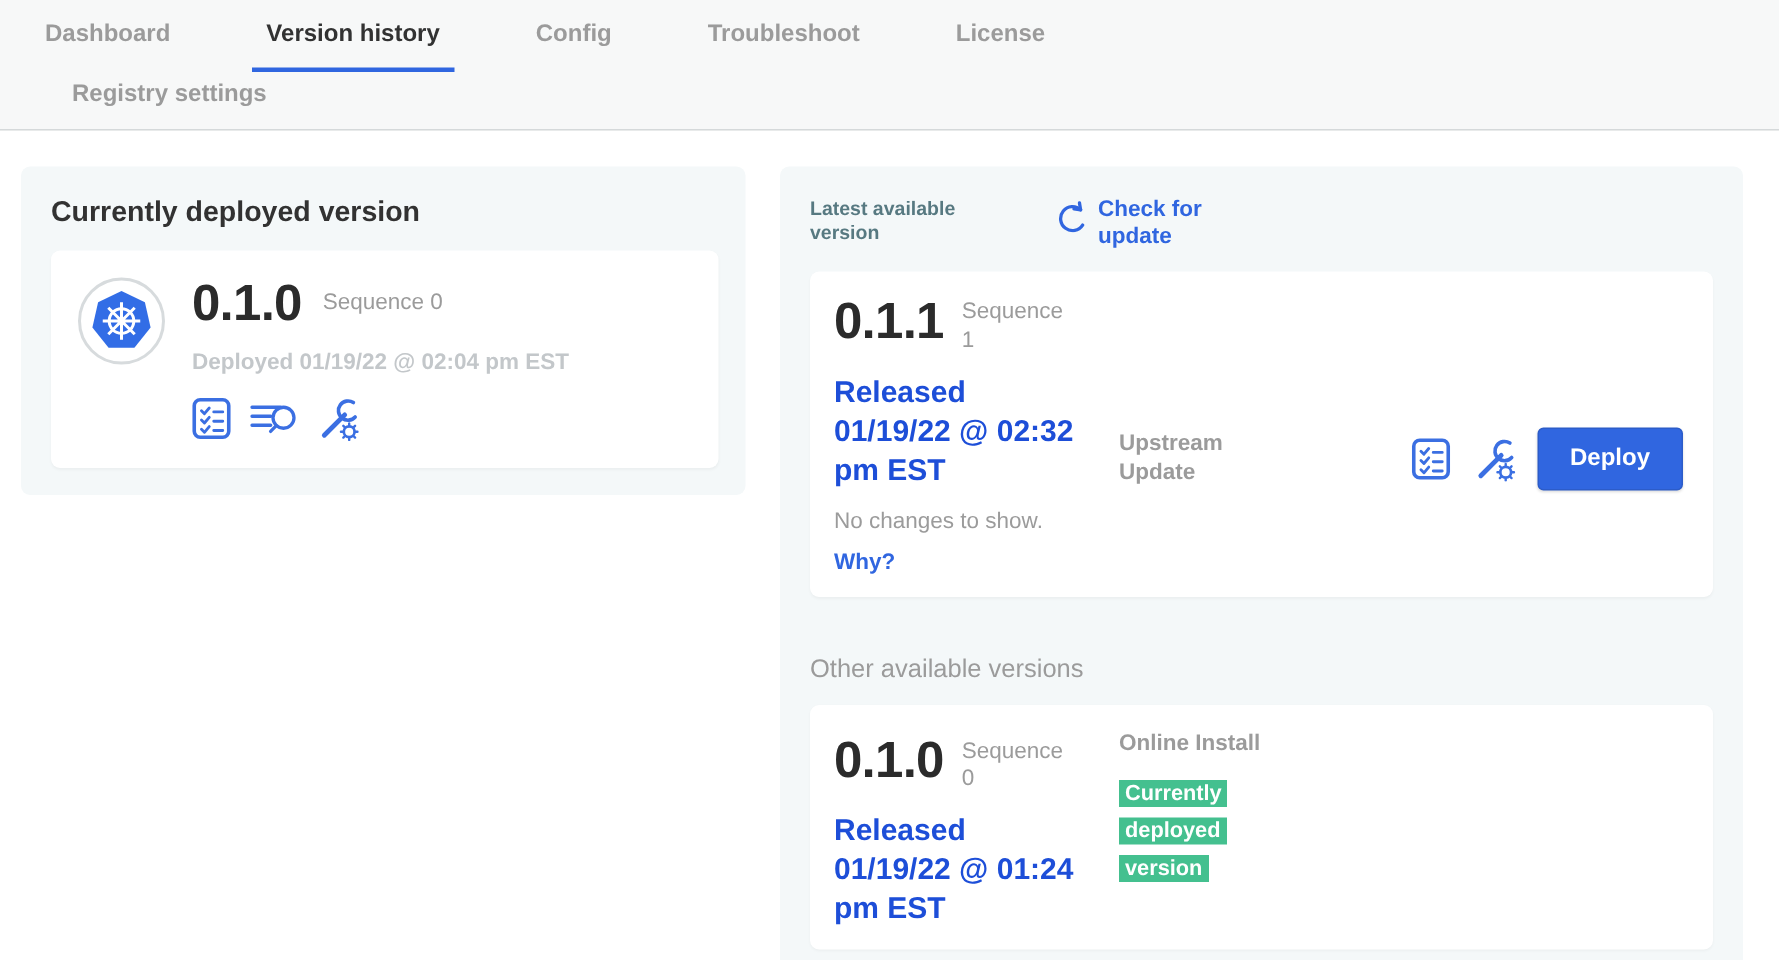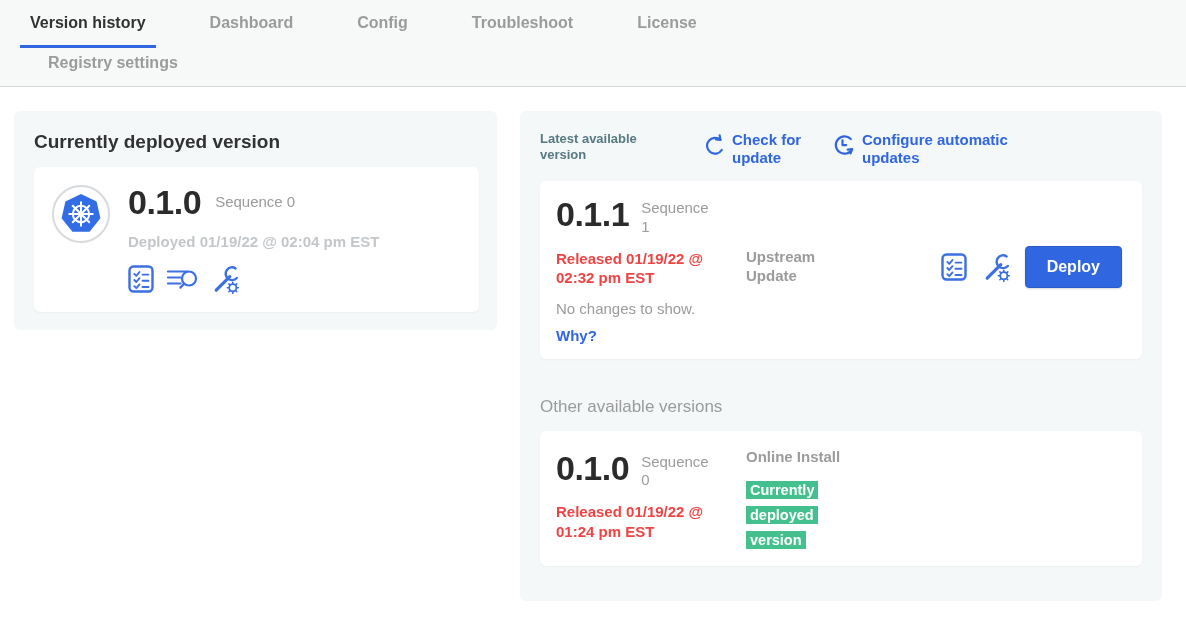--- a/index.html
+++ b/index.html
@@ -45,21 +45,21 @@
   .link-auto { margin-left: 18px; width: 185px; }
   .link-diff { margin-left: auto; align-items: center; white-space: nowrap; }
   .header-link .lnk-icon { flex: none; margin-top: 1px; }
 
   
   .version-card { margin-top: 14px; padding: 16px 20px 14px 16px; }
   .vc-row { display: flex; }
   .vc-col-main { width: 190px; }
   .vc-version-row { display: flex; align-items: flex-start; }
   .vc-sequence { width: 72px; font-size: 15px; color: #9b9b9b; margin-left: 12px; margin-top: 2px; line-height: 1.25; }
-  .vc-released { margin-top: 12px; width: 160px; font-size: 15px; font-weight: 700; color: #ef4444; line-height: 1.3; }
+  .vc-released { margin-top: 12px; width: 160px; font-size: 20px; font-weight: 700; color: #1d4ed8; line-height: 1.3; }
   .vc-source { width: 100px; font-size: 15px; font-weight: 700; color: #9b9b9b; line-height: 1.3; }
   .row-latest { align-items: flex-start; }
   .row-latest .vc-col-main { align-self: flex-start; }
   .row-latest .vc-source { align-self: flex-end; margin-bottom: 2px; }
   .vc-actions { margin-left: auto; display: flex; align-items: center; gap: 14px; }
   .row-latest .vc-actions { align-self: flex-end; }
 
   .btn { font-family: inherit; font-size: 16px; font-weight: 700; border-radius: 4px;
     padding: 11px 21px; cursor: pointer; }
   .btn-primary { background: #3066e0; color: #ffffff; border: 1px solid #2c5cc9;
@@ -121,22 +121,22 @@
         <circle cx="24" cy="24" r="8.2"></circle>
         <path d="M24 11.5 V36.5 M11.5 24 H36.5 M15.2 15.2 L32.8 32.8 M32.8 15.2 L15.2 32.8"></path>
       </g>
       <circle cx="24" cy="24" r="2.6" fill="#ffffff"></circle>
     </g>
   </defs>
 </svg>
 
 <div class="nav">
   <div class="nav-row1">
+    <div class="tab">Dashboard</div>
     <div class="tab active">Version history</div>
-    <div class="tab">Dashboard</div>
     <div class="tab">Config</div>
     <div class="tab">Troubleshoot</div>
     <div class="tab">License</div>
   </div>
   <div class="nav-row2">
     <div class="tab">Registry settings</div>
   </div>
 </div>
 
 <div class="content">
@@ -178,26 +178,20 @@
 
   <div class="panel right-panel">
     <div class="latest-header">
       <div class="latest-title">Latest available version</div>
       <div class="header-link link-check">
         <svg class="lnk-icon" width="23" height="23" viewBox="0 0 24 24">
             <use href="#ic-refresh"></use>
           </svg>
         <span>Check for update</span>
       </div>
-      <div class="header-link link-auto">
-        <svg class="lnk-icon" width="25" height="25" viewBox="0 0 26 26">
-            <use href="#ic-schedule"></use>
-          </svg>
-        <span>Configure automatic updates</span>
-      </div>
     </div>
 
     <div class="card version-card">
       <div class="vc-row row-latest">
         <div class="vc-col-main">
           <div class="vc-version-row">
             <span class="version-number">0.1.1</span>
             <span class="vc-sequence">Sequence 1</span>
           </div>
           <div class="vc-released">Released 01/19/22 @ 02:32 pm EST</div>

